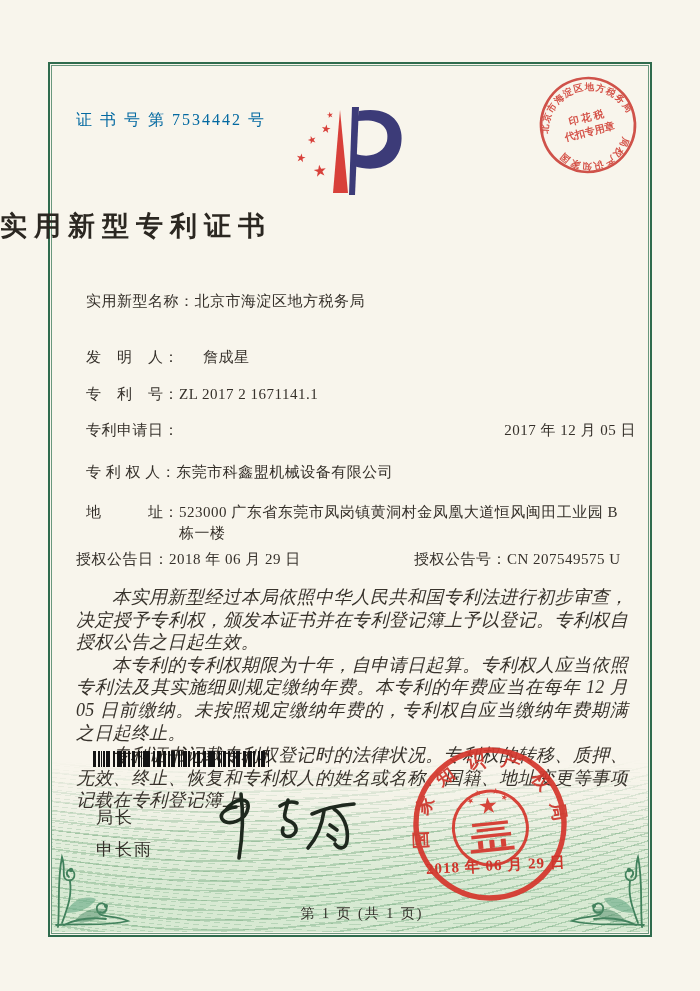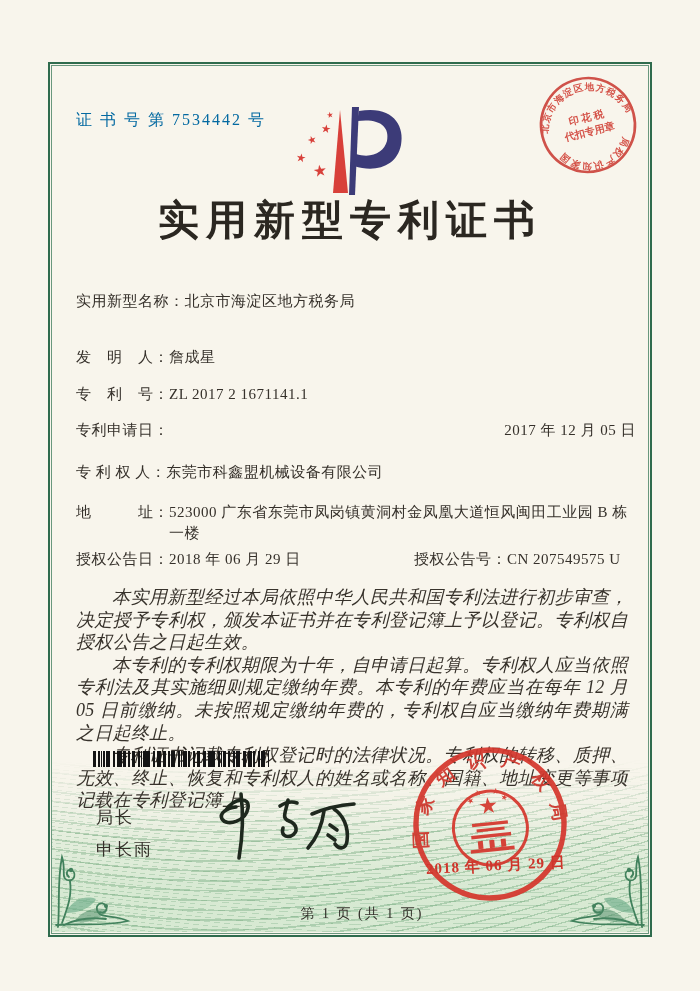--- a/index.html
+++ b/index.html
@@ -28,29 +28,29 @@
     mask-image:linear-gradient(to bottom, transparent 0, #000 75px);
   }
   .corner{position:absolute;width:84px;height:84px;z-index:3;}
   .corner.left{left:50px;bottom:58px;}
   .corner.right{right:50px;bottom:58px;transform:scaleX(-1);}
   
   .cert-no{position:absolute;left:76px;top:110px;font-size:16px;letter-spacing:2px;color:#0369a1;z-index:4;}
   .logo{position:absolute;left:286px;top:103px;width:130px;height:96px;z-index:4;}
   .tax-stamp{position:absolute;left:537px;top:74px;width:102px;height:102px;transform:rotate(-14deg);opacity:.85;z-index:4;}
   .title{
-    position:absolute;left:0;top:193px;width:100%;text-align:center;
-    font-size:41px;font-weight:700;letter-spacing:7px;color:#2b2721;z-index:4;
+    position:absolute;left:0;top:208px;width:100%;text-align:left;
+    font-size:27px;font-weight:700;letter-spacing:7px;color:#2b2721;z-index:4;
   }
   
   .fields{position:absolute;left:76px;top:291px;width:560px;font-size:15px;line-height:21px;letter-spacing:.5px;z-index:4;}
-  .row{display:flex;align-items:flex-start;}
+  .row{display:flex;align-items:flex-start;margin-left:10px;}
   .row .lab{flex:none;white-space:pre;}
   .row .val{flex:1;}
-  .mb-a{margin-bottom:35px;} .mb-b{margin-bottom:16px;} .mb-c{margin-bottom:15px;}
+  .mb-a{margin-bottom:35px;} .mb-b{margin-bottom:16px;gap:24px;} .mb-c{margin-bottom:15px;}
   .mb-d{margin-bottom:21px;text-align:right;} .mb-e{margin-bottom:19px;} .mb-f{margin-bottom:5px;}
   .grant{display:flex;}
   .grant .gleft{width:338px;display:flex;}
   .grant .gright{flex:1;display:flex;}
   
   .body-text{position:absolute;left:76px;top:586px;width:552px;z-index:4;}
   .body-text p{
     margin:0;font-size:18px;line-height:22.6px;text-indent:2em;
     font-style:italic;letter-spacing:.3px;color:#37322b;text-align:justify;
   }

